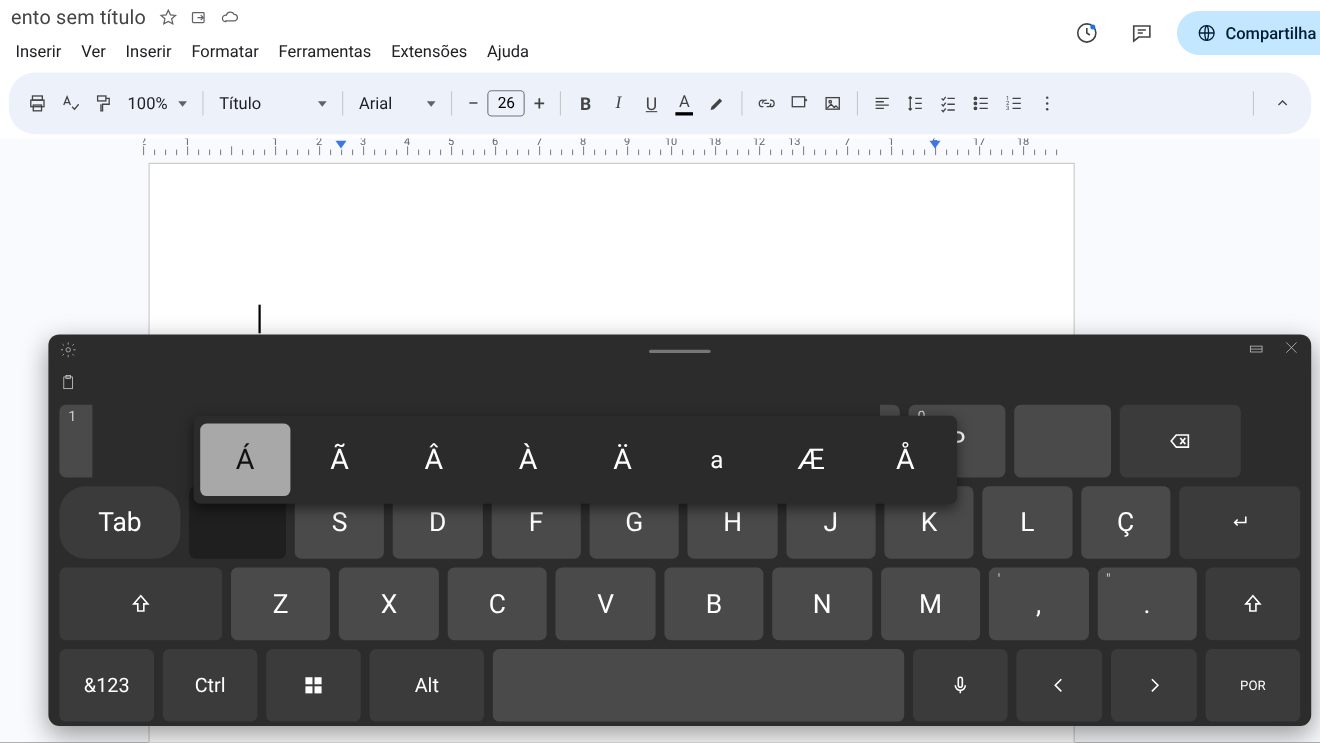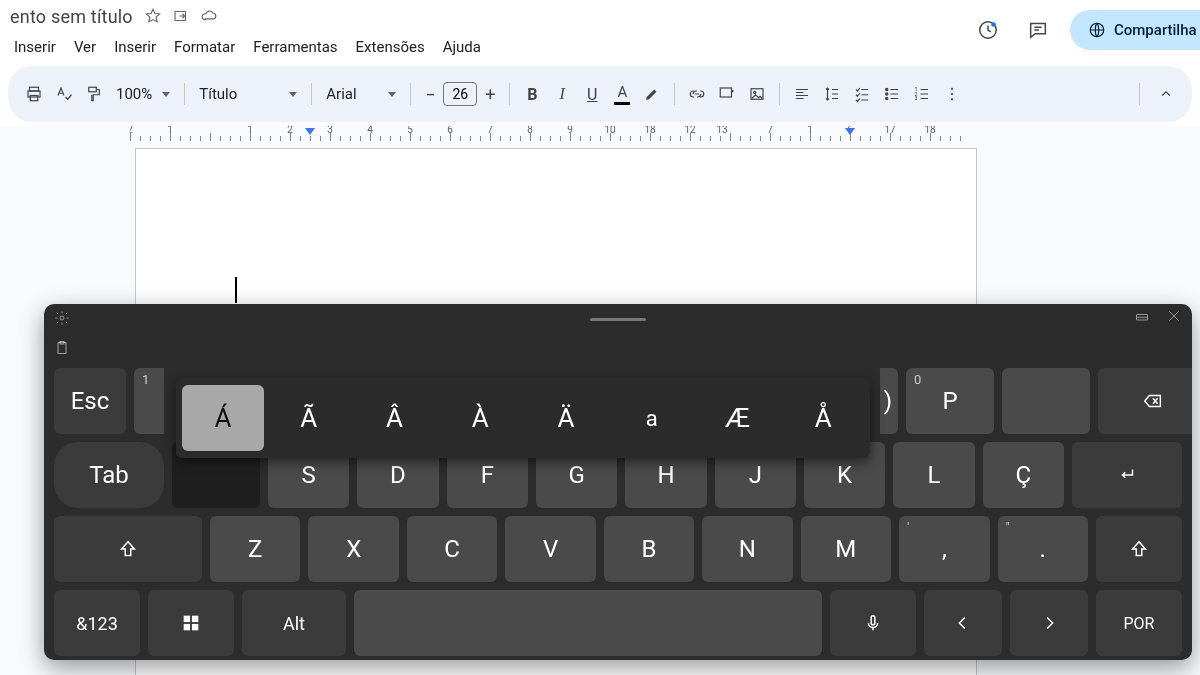--- a/index.html
+++ b/index.html
@@ -425,23 +425,20 @@
     </span>
   </div>
   <div class="osk-sug">
     <span><svg viewBox="0 0 24 24">
           <rect x="6" y="4" width="12" height="16"></rect>
           <rect x="9" y="2" width="6" height="4"></rect>
         </svg></span>
   </div>
 
   <div class="krow">
-    <div class="key dark w-esc">
-        <span>Esc</span>
-      </div>
     <div class="key key-obscured-left">
         <span class="sup">1</span>
       </div>
     <div class="key-spacer"></div>
     <div class="key key-obscured-right" style="justify-content:flex-end; padding-right:6px; color:#fff; font-size:24px;">)</div>
     <div class="key" style="flex:0 0 88px;">
         <span class="sup">0</span>
         <span>P</span>
       </div>
     <div class="key" style="flex:0 0 88px;"></div>
@@ -531,20 +528,23 @@
         <svg viewBox="0 0 24 24">
           <path d="M12 4 5 12h4v7h6v-7h4L12 4z"></path>
         </svg>
       </div>
   </div>
 
   <div class="krow" style="margin-bottom:0;">
     <div class="key dark w-fn" style="font-size:18px;">
         <span>&amp;123</span>
       </div>
+    <div class="key dark w-ctrl" style="font-size:18px;">
+        <span>Ctrl</span>
+      </div>
     <div class="key dark w-win win">
         <svg viewBox="0 0 24 24">
           <rect x="4" y="4" width="7" height="7"></rect>
           <rect x="13" y="4" width="7" height="7"></rect>
           <rect x="4" y="13" width="7" height="7"></rect>
           <rect x="13" y="13" width="7" height="7"></rect>
         </svg>
       </div>
     <div class="key dark w-alt" style="font-size:18px;">
         <span>Alt</span>
@@ -559,21 +559,21 @@
     <div class="key dark w-arrow">
         <svg viewBox="0 0 24 24">
           <path d="m14 6-6 6 6 6"></path>
         </svg>
       </div>
     <div class="key dark w-arrow">
         <svg viewBox="0 0 24 24">
           <path d="m10 6 6 6-6 6"></path>
         </svg>
       </div>
-    <div class="key dark w-lang" style="font-size:16px;">
+    <div class="key dark w-lang" style="font-size:12px;">
         <span>POR</span>
       </div>
   </div>
 </div>
 
 <div class="accent-pop">
   <div class="akey sel">Á</div>
   <div class="akey">Ã</div>
   <div class="akey">Â</div>
   <div class="akey">À</div>

